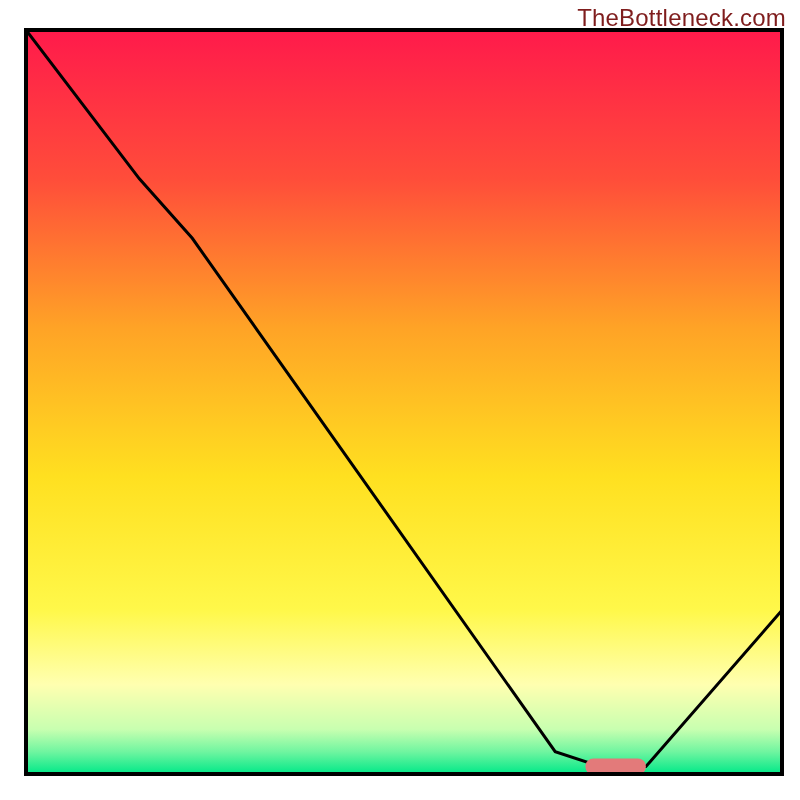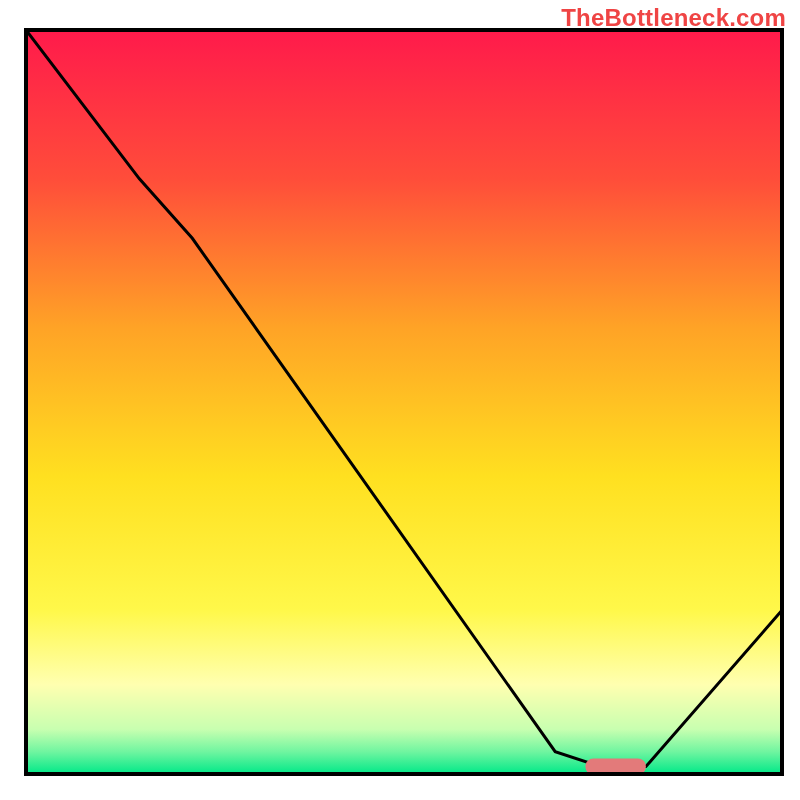--- a/index.html
+++ b/index.html
@@ -13,22 +13,22 @@
   .container {
     position: relative;
     width: 800px;
     height: 800px;
   }
   .watermark {
     position: absolute;
     top: 4px;
     right: 14px;
     font-size: 24px;
-    font-weight: 700;
-    color: #ef4444;
+    font-weight: 400;
+    color: #7f1d1d;
     letter-spacing: 0.2px;
   }
   svg {
     display: block;
   }
 </style>
 </head>
 <body>
 
 <div class="container">

